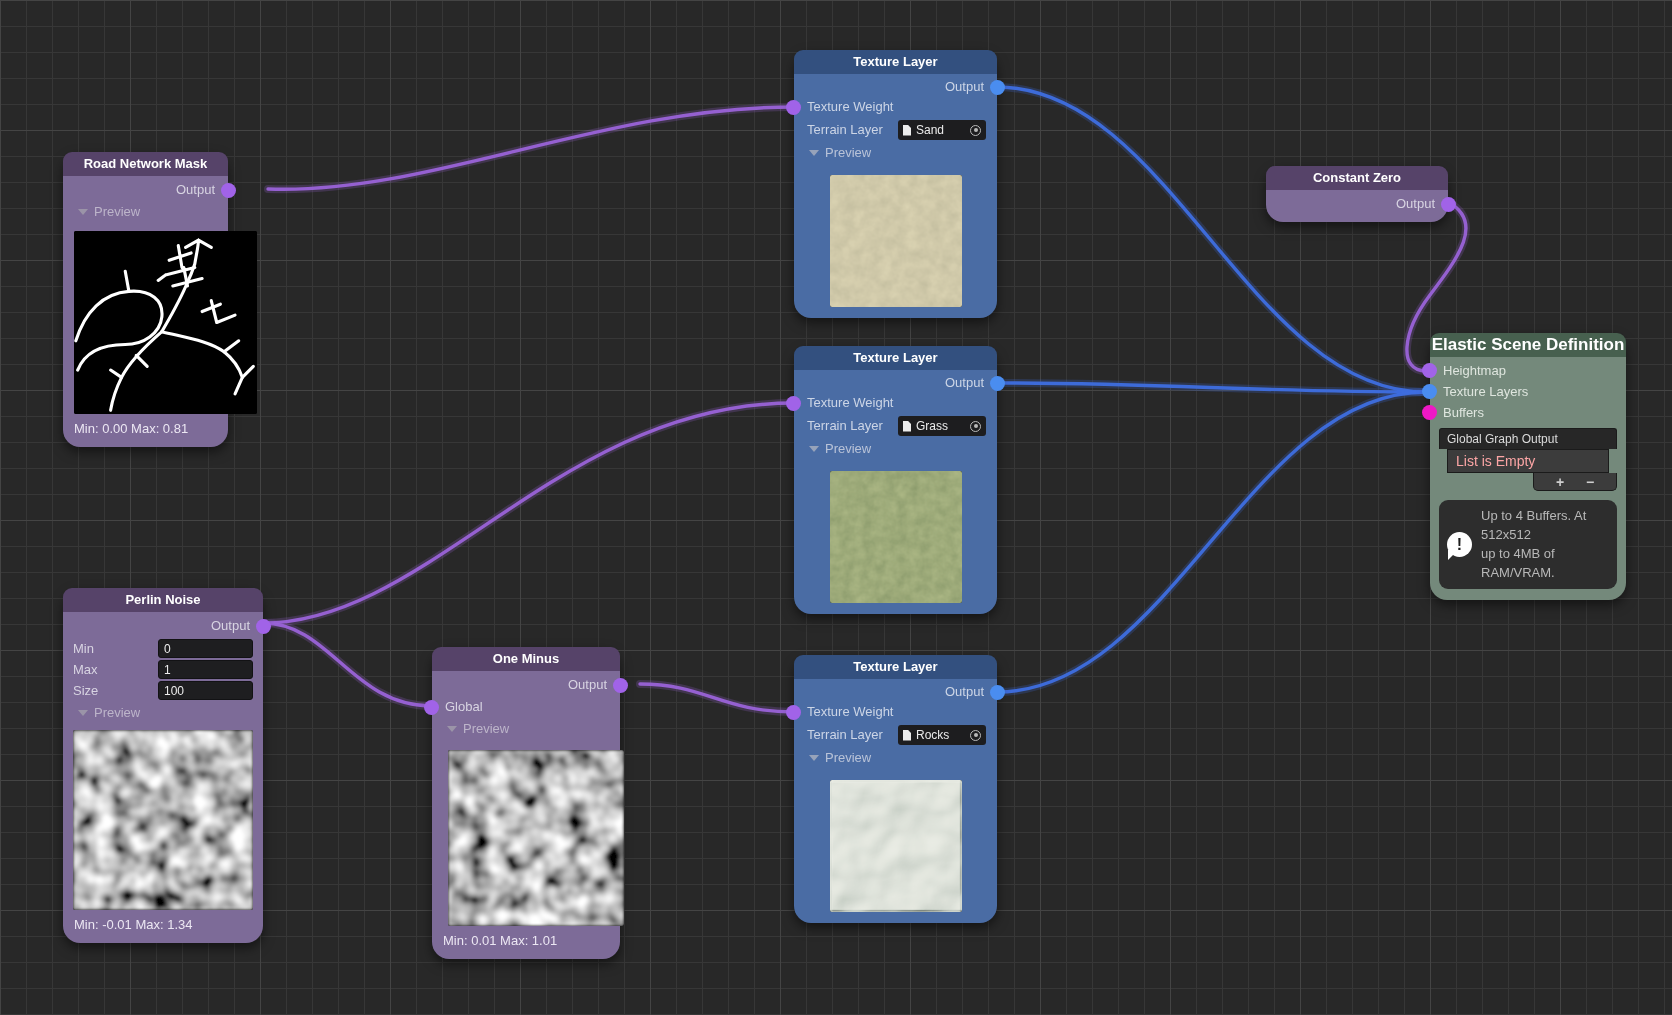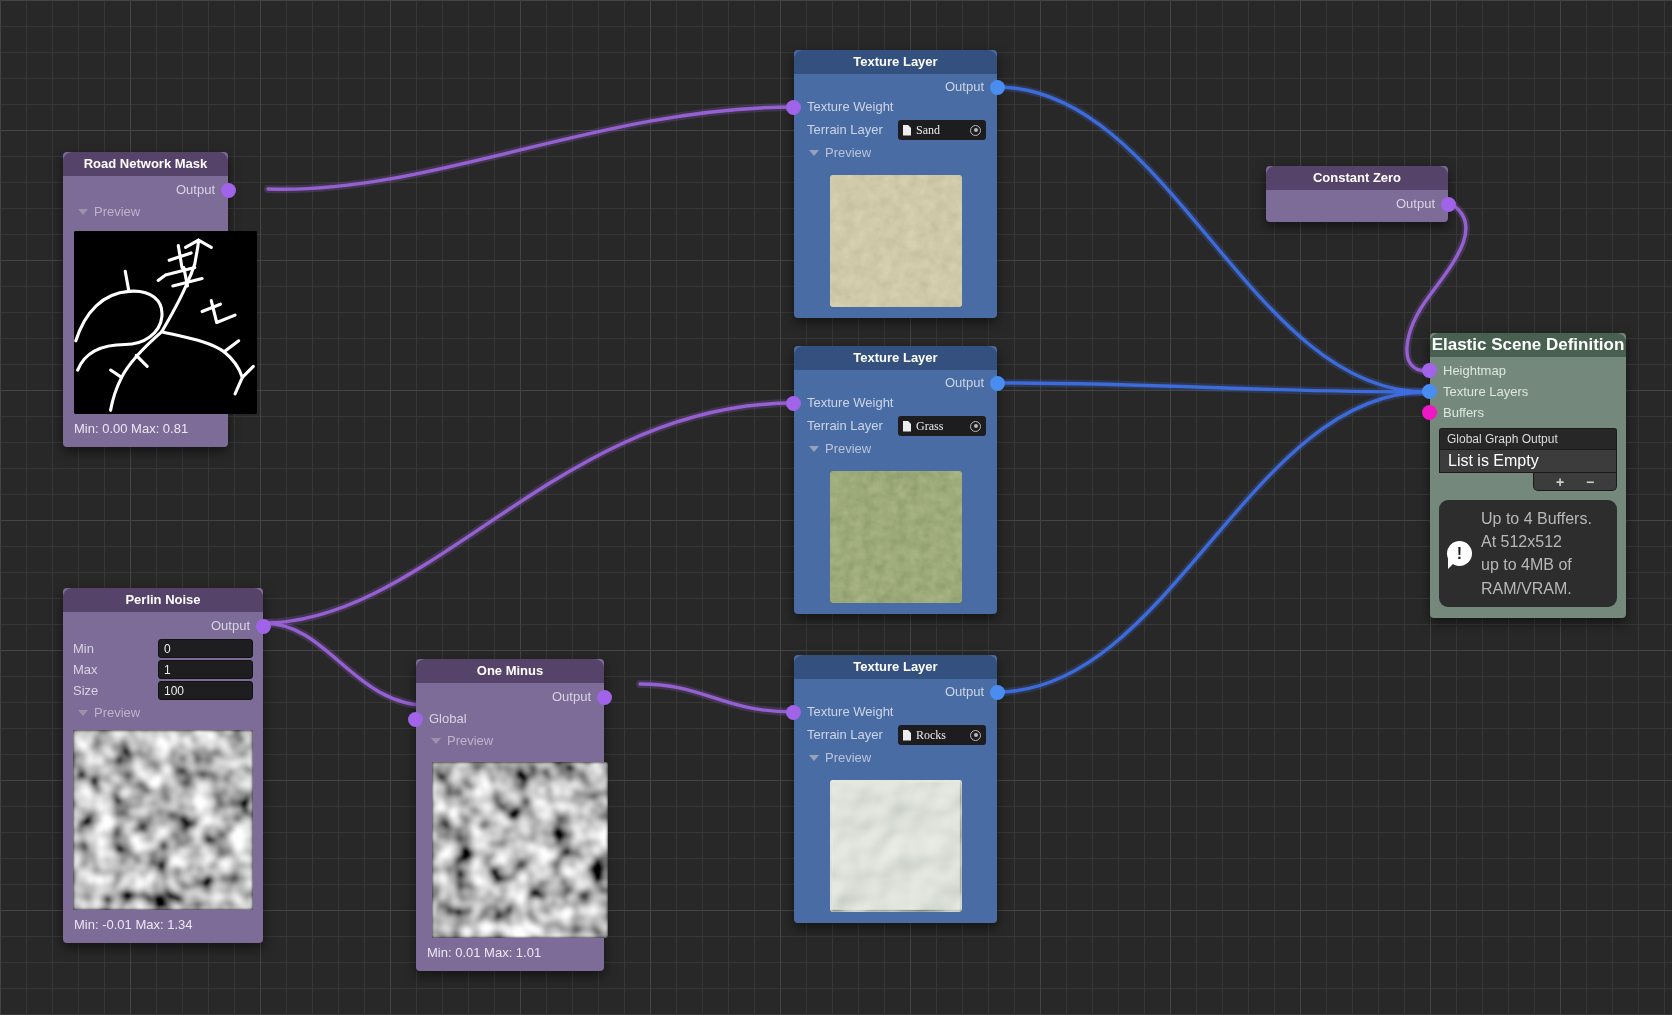--- a/index.html
+++ b/index.html
@@ -13,21 +13,21 @@
       linear-gradient(var(--grid-minor,#373737) 1px, transparent 1px),
       linear-gradient(90deg, var(--grid-minor,#373737) 1px, transparent 1px);
     background-size:130px 130px,130px 130px,26px 26px,26px 26px;
   }
   .wires{position:absolute;left:0;top:0;z-index:1;pointer-events:none;}
   .wire-glow{fill:none;stroke-width:8;opacity:.22;stroke-linecap:round;}
   .wire-core{fill:none;stroke-width:3.4;opacity:.95;stroke-linecap:round;}
   .wp{stroke:var(--wire-purple,#9a63d8);}
   .wb{stroke:var(--wire-blue,#3e6ee0);}
 
-  .node{position:absolute;z-index:2;border-radius:4px;box-shadow:0 5px 12px rgba(0,0,0,.5);padding-bottom:11px;}
+  .node{position:absolute;z-index:2;border-radius:17px;box-shadow:0 5px 12px rgba(0,0,0,.5);padding-bottom:11px;}
   .purple{background:var(--purple-body,#7d6b98);}
   .blue{background:var(--blue-body,#4a6ca4);}
   .green{background:var(--green-body,#74897b);}
   .nheader{height:24px;line-height:24px;text-align:center;font-weight:bold;font-size:13px;color:#fff;
            border-radius:9px 9px 0 0;margin-bottom:3px;}
   .purple .nheader{background:var(--purple-header,#564369);}
   .blue   .nheader{background:var(--blue-header,#33507f);}
   .green  .nheader{background:var(--green-header,#47604f);}
 
   .nrow{position:relative;height:20px;line-height:20px;font-size:13px;padding:0 13px;color:#d8d4e2;}
@@ -51,40 +51,40 @@
 
   .preview{overflow:hidden;border-radius:2px;background:#000;}
   .preview svg{display:block;}
   .caption{font-size:13px;color:#ece7f3;padding:7px 11px 0;}
 
   .frow{position:relative;height:19px;line-height:19px;margin:2px 0;padding:0 10px;font-size:13px;color:#d8d4e2;}
   .frow input{position:absolute;left:95px;right:10px;top:0;height:17px;background:#1e1e20;border:1px solid #121214;
               border-radius:3px;color:#ececec;font-size:12px;padding:0 5px;font-family:"Liberation Sans",sans-serif;}
 
   .selector{position:absolute;right:11px;top:3px;width:88px;height:20px;background:#1d1d1f;border-radius:3px;
-            display:flex;align-items:center;gap:5px;padding:0 5px;box-sizing:border-box;font-size:12px;color:#ececec;line-height:20px;font-family:Liberation Serif, serif;}
+            display:flex;align-items:center;gap:5px;padding:0 5px;box-sizing:border-box;font-size:12px;color:#ececec;line-height:20px;}
   .doc-icon{flex:0 0 8px;width:8px;height:11px;background:#ededed;
             clip-path:polygon(0 0,58% 0,100% 32%,100% 100%,0 100%);}
   .picker{margin-left:auto;flex:0 0 11px;width:11px;height:11px;border:1px solid #b9b9b9;border-radius:50%;position:relative;box-sizing:border-box;}
   .picker::after{content:"";position:absolute;left:2.5px;top:2.5px;width:4px;height:4px;background:#b9b9b9;border-radius:50%;}
 
   
   .elist-head{margin:5px 9px 0;height:20px;line-height:20px;background:#272727;border:1px solid #1b1b1b;border-bottom:none;
               border-radius:3px 3px 0 0;font-size:12px;color:#dcdcdc;padding:0 7px;}
-  .elist-body{margin:0 9px;height:22px;line-height:22px;background:#3c3c3c;border:1px solid #1b1b1b;
-              font-size:16px;color:#ffffff;padding:0 8px;}
+  .elist-body{margin:0 17px;height:22px;line-height:22px;background:#3c3c3c;border:1px solid #1b1b1b;
+              font-size:14px;color:#fca5a5;padding:0 8px;}
   .elist-foot{margin:0 9px 0 auto;width:84px;height:18px;background:#3c3c3c;border:1px solid #1b1b1b;border-top:none;
               border-radius:0 0 5px 5px;display:flex;align-items:center;justify-content:space-evenly;box-sizing:border-box;}
   .elist-foot span{color:#cfcfcf;font-size:14px;line-height:14px;font-weight:bold;}
   .ewarn{margin:9px 9px 0;background:#2d2d2d;border-radius:9px;padding:7px 8px;display:flex;gap:9px;align-items:center;}
   .warn-icon{flex:0 0 25px;width:25px;height:25px;background:#fff;border-radius:50%;color:#1d1d1d;font-weight:bold;
              text-align:center;line-height:25px;font-size:16px;position:relative;}
   .warn-icon::after{content:"";position:absolute;left:1px;bottom:-3px;width:0;height:0;
              border:5px solid transparent;border-top-color:#fff;border-left-color:#fff;}
-  .ewarn .txt{font-size:16px;color:#b8b8b8;line-height:1.45;}
+  .ewarn .txt{font-size:13px;color:#b8b8b8;line-height:1.45;}
 </style>
 </head>
 <body>
 
 <div class="canvas">
 
   <svg class="wires" width="1672" height="1015">
     <defs>
       <filter id="f-perlin" x="0" y="0" width="100%" height="100%">
         <feTurbulence type="fractalNoise" baseFrequency="0.05" numOctaves="2" seed="11"></feTurbulence>
@@ -326,21 +326,21 @@
       <span class="tri"></span><span>Preview</span>
     </div>
     <div class="preview" style="width:180px;height:180px;margin:6px 10px 0;">
       <svg width="180" height="180">
           <rect width="180" height="180" filter="url(#f-perlin)"></rect>
         </svg>
     </div>
     <div class="caption">Min: -0.01 Max: 1.34</div>
   </div>
 
-  <div class="node purple" style="left:416px;top:647px;width:188px;margin-top:12px;">
+  <div class="node purple" style="left:432px;top:647px;width:188px;">
     <div class="nheader">
       <span>One Minus</span>
     </div>
     <div class="nrow right tall">
       <span>Output</span>
       <span class="port out p-purple"></span>
     </div>
     <div class="nrow tall">
       <span class="port in p-purple"></span>
       <span>Global</span>

